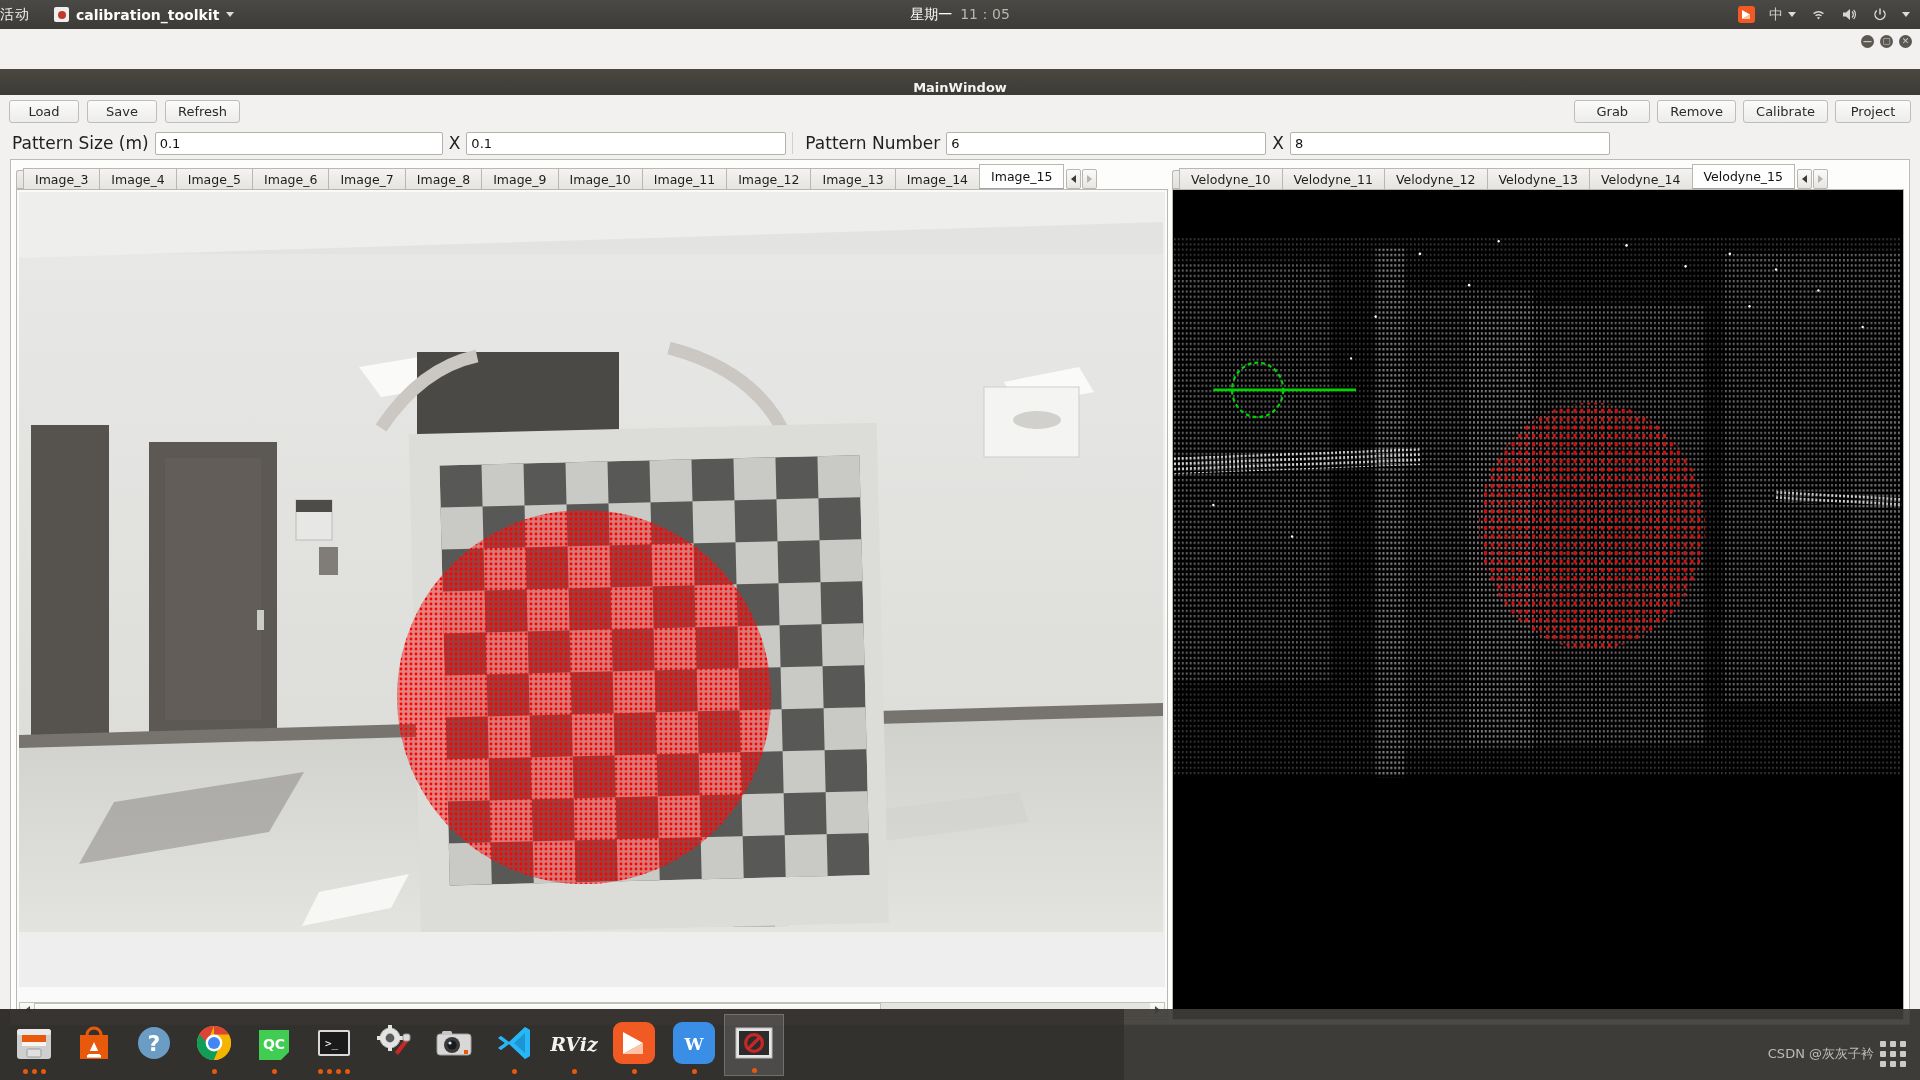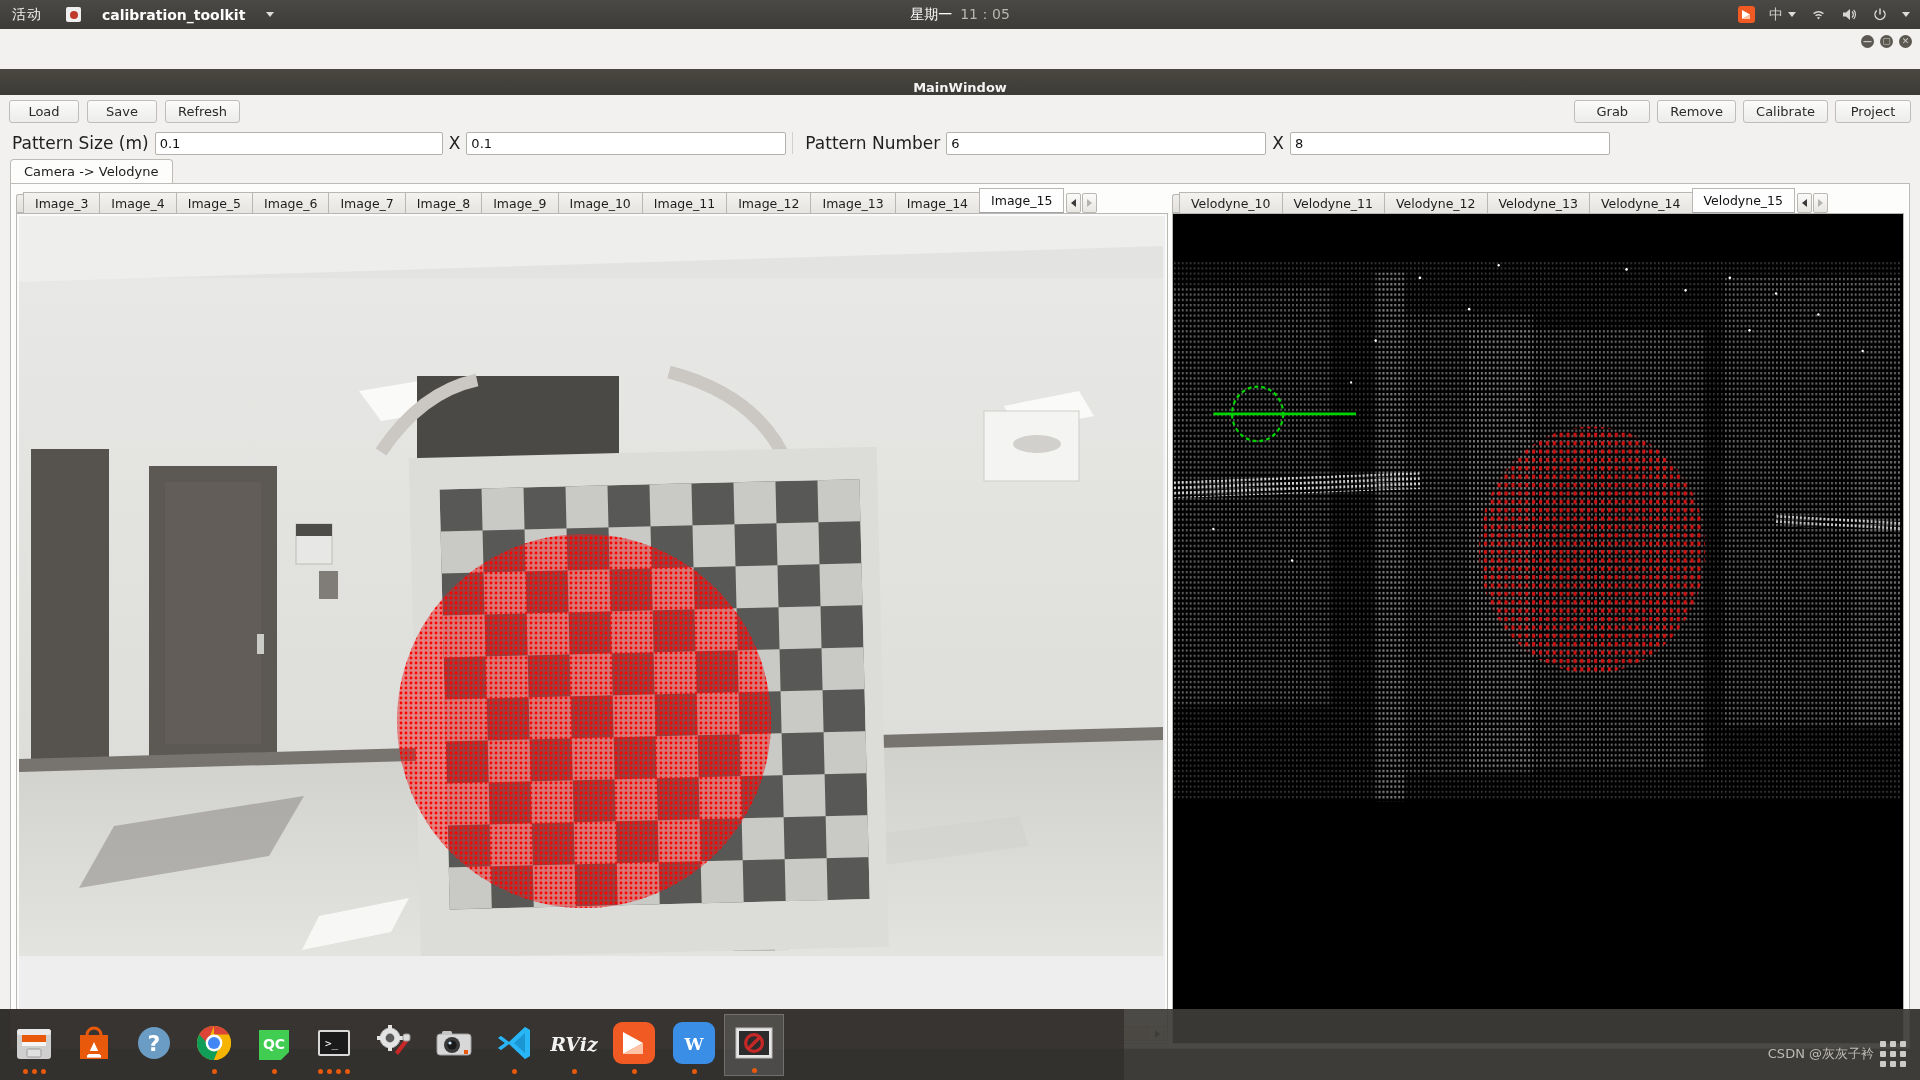--- a/index.html
+++ b/index.html
@@ -11,22 +11,22 @@
   }
 
   
   #top-panel {
     position: absolute; left:0; top:0; width:1920px; height:29px;
     background: linear-gradient(to bottom, #4b4945 0%, #3c3b37 100%);
     color: #e8e8e6;
     display: flex; align-items: center;
     font-size: 14px;
   }
-  #activities { margin-left: 12px; color:#f0efee; font-size:14px; letter-spacing:1px;text-align:center;}
-  .app-menu { display:flex; align-items:center; gap:21px; margin-left:24px; font-weight:bold; font-size:14px; color:#fdfdfd;}
+  #activities { color:#f0efee; font-size:14px; letter-spacing:1px;text-align:center;}
+  .app-menu { display:flex; align-items:center; gap:7px; margin-left:24px; font-weight:bold; font-size:14px; color:#fdfdfd;}
   .app-icon {
     width:15px;height:15px;background:#efefef;border-radius:2px;
     display:flex;align-items:center;justify-content:center;
   }
   .app-icon i { width:8px;height:8px;border-radius:50%;background:#c0392b;display:block;}
   .caret-down {
     width:0;height:0;border-left:4px solid transparent;border-right:4px solid transparent;
     border-top:5px solid #dcdcdc; display:inline-block;
   }
   #clock { position:absolute; left:50%; transform:translateX(-50%); display:flex; gap:8px; align-items:center;}
@@ -236,23 +236,20 @@
     <div class="pfield" style="width:288px">0.1</div>
     <span class="plabel">X</span>
     <div class="pfield" style="width:320px">0.1</div>
     <span class="sep"></span>
     <span class="plabel">Pattern Number</span>
     <div class="pfield" style="width:320px">6</div>
     <span class="plabel">X</span>
     <div class="pfield" style="width:320px">8</div>
   </div>
 
-  <div id="outer-tabs">
-    <div class="outer-tab">Camera -&gt; Velodyne</div>
-  </div>
 
   <div id="outer-body">
     <div id="panes">
 
       <div class="pane" id="pane-left">
         <div class="tabrow" id="cam-tabrow">
           <div class="tabscroll-left"></div>
 
           <div class="tab">Image_3</div>
             <div class="tab">Image_4</div>

